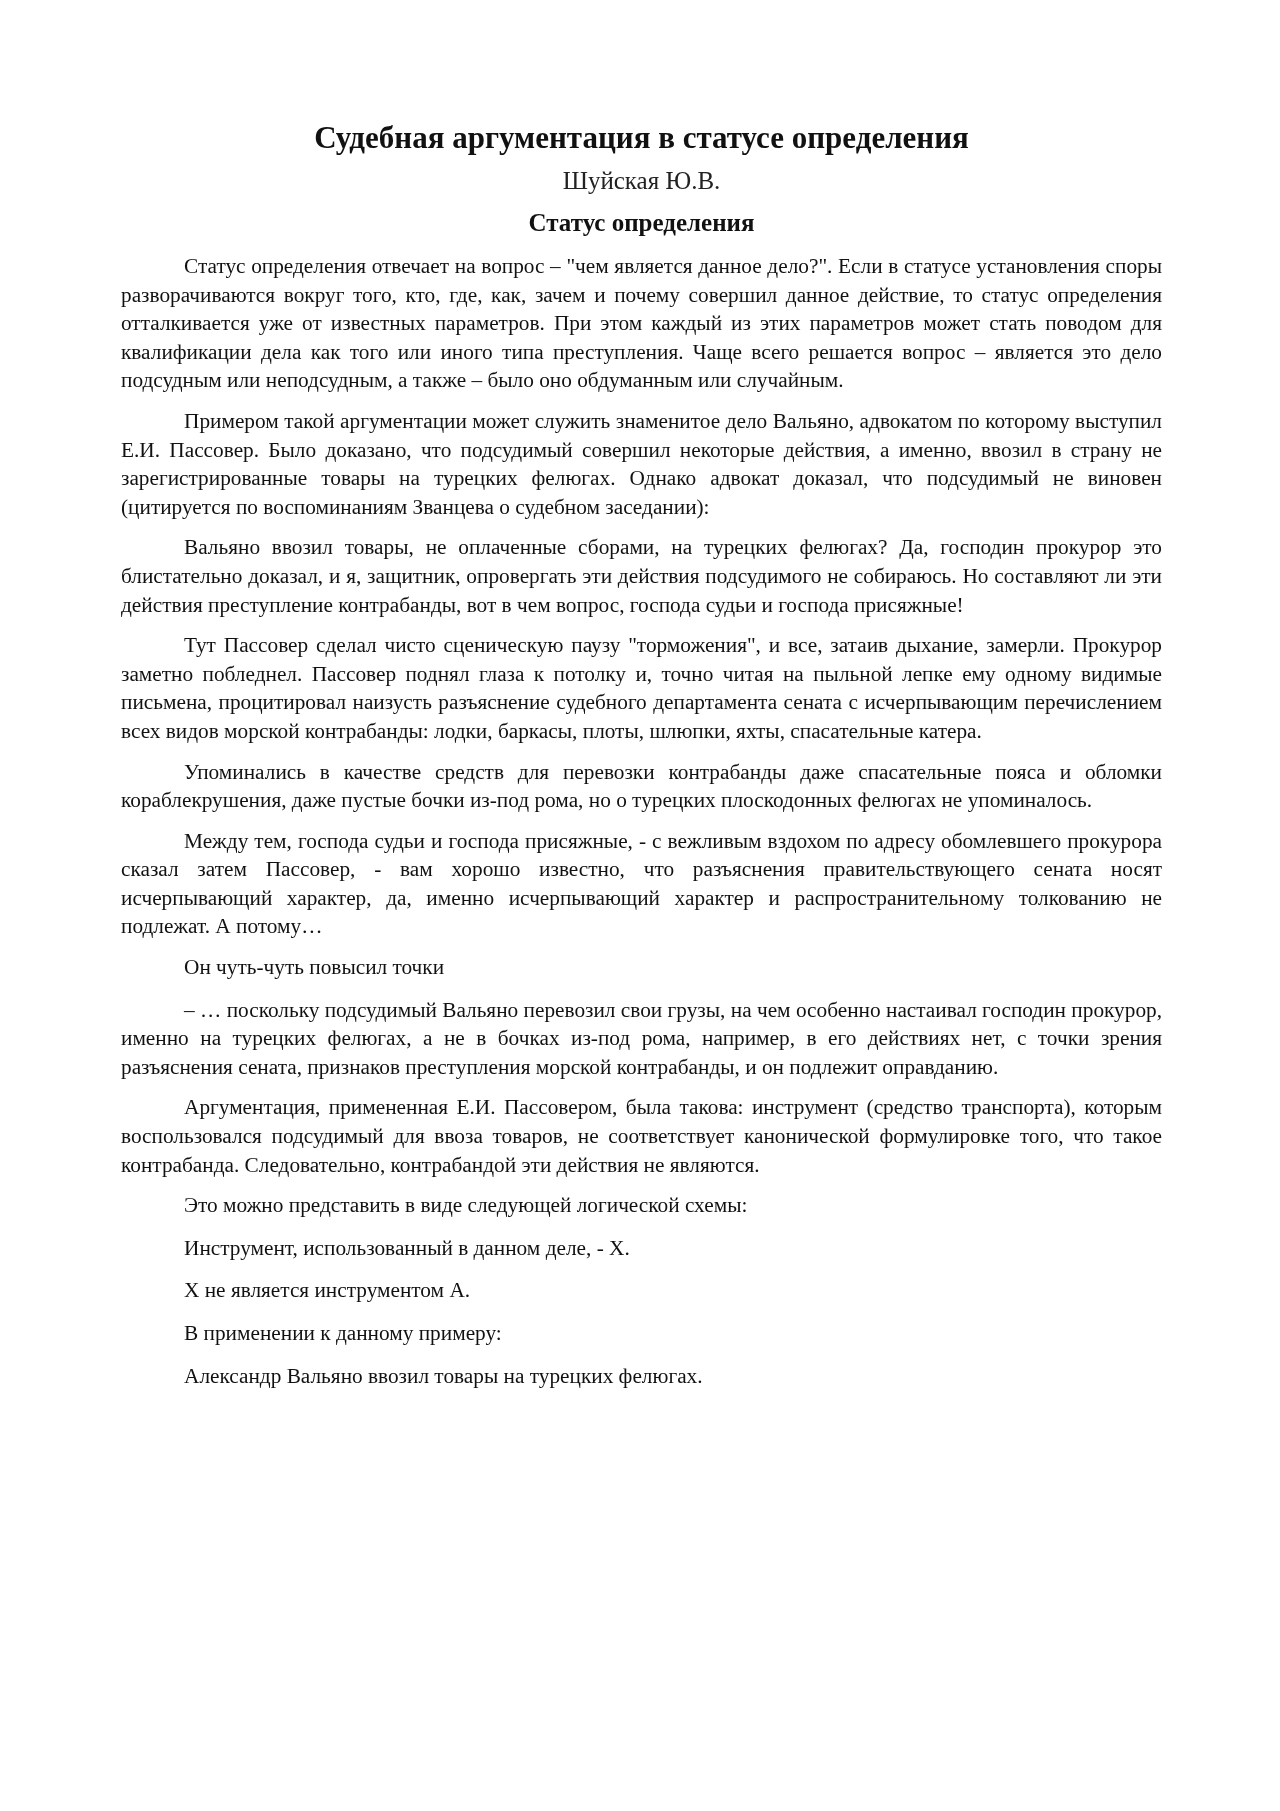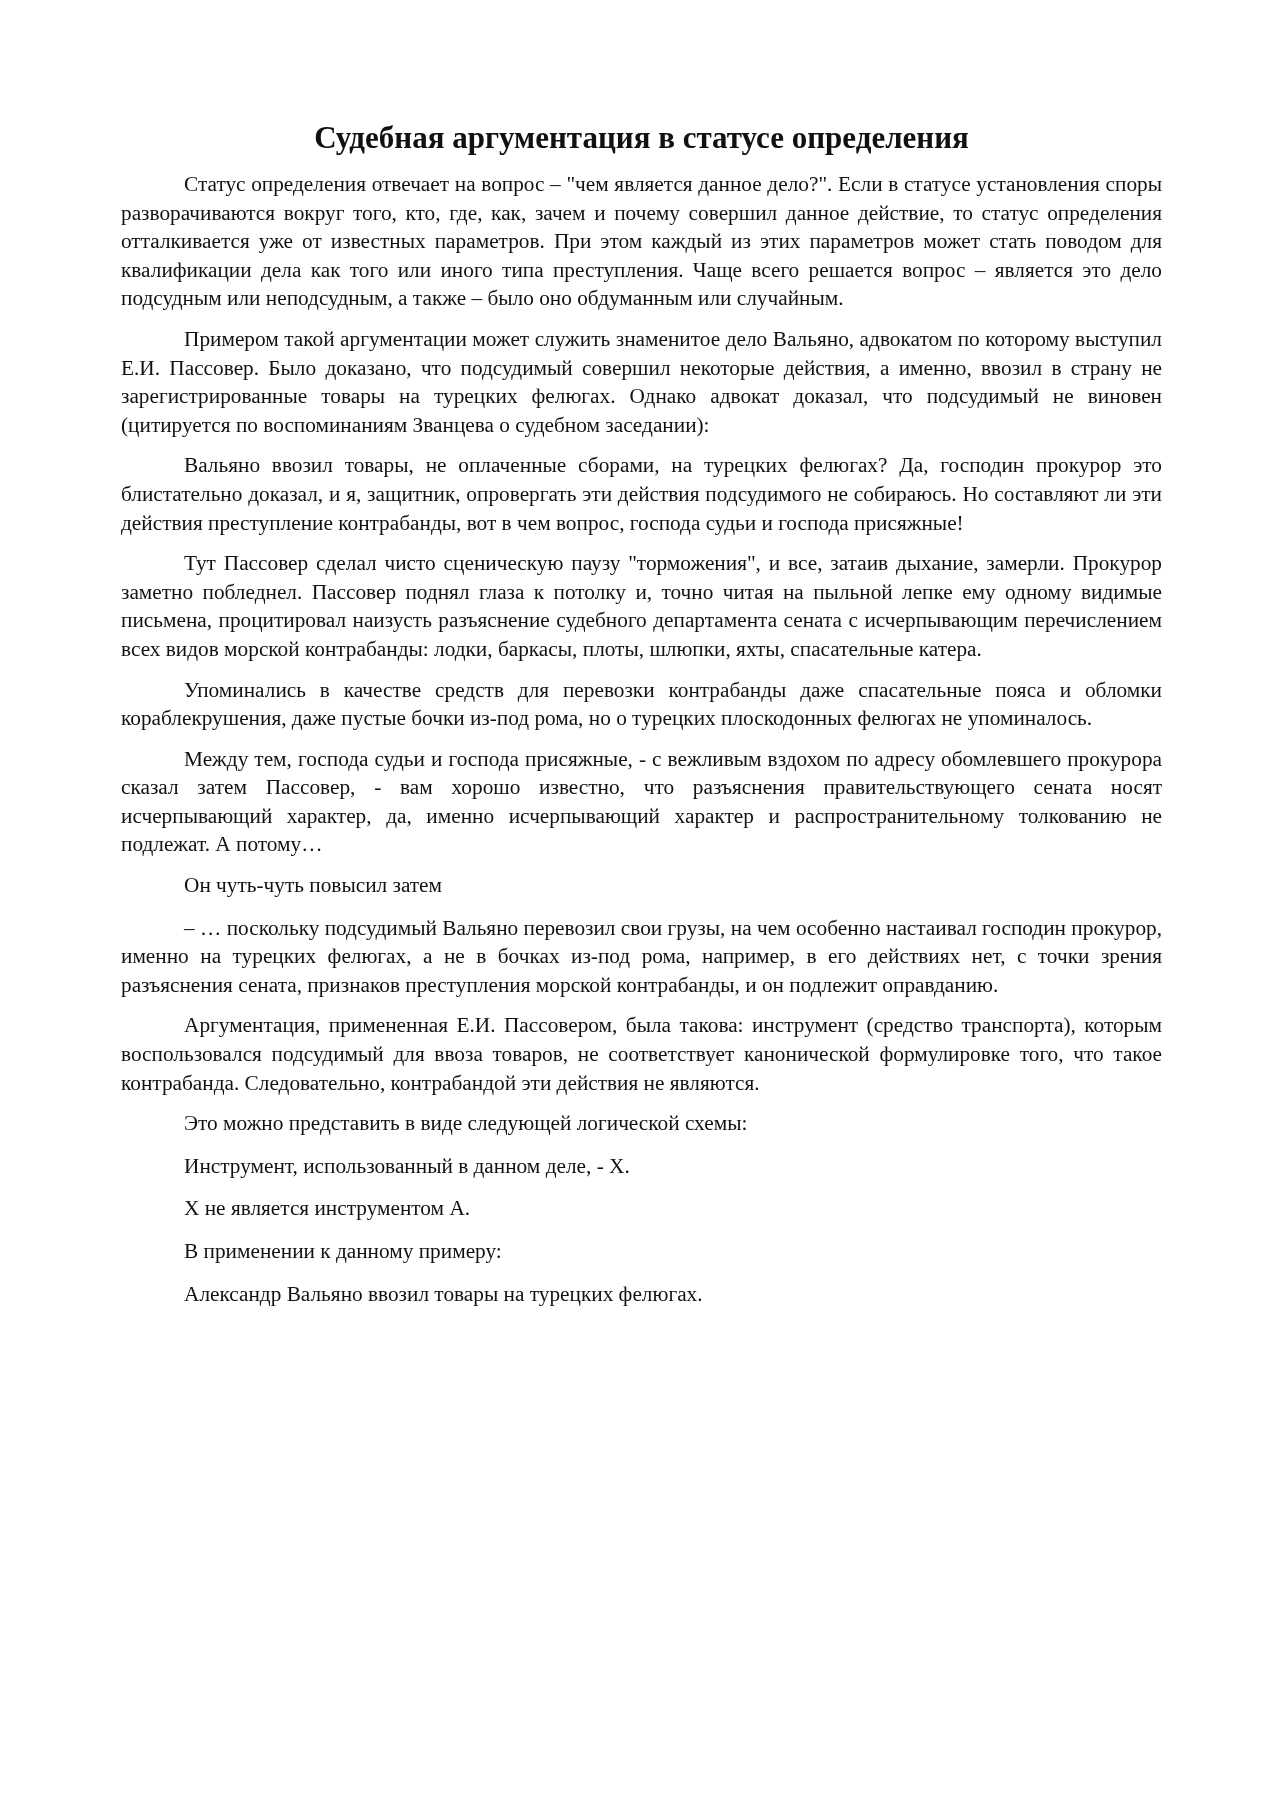--- a/index.html
+++ b/index.html
@@ -69,28 +69,30 @@
       text-align: left;
     }
   </style>
 </head>
 <body>
 
 <div class="page">
   <div class="content">
 
     <div class="title">Судебная аргументация в статусе определения</div>
+    <div class="author">Шуйская Ю.В.</div>
+    <div class="section-title">Статус определения</div>
 
     <p class="para">Статус определения отвечает на вопрос – "чем является данное дело?". Если в статусе установления споры разворачиваются вокруг того, кто, где, как, зачем и почему совершил данное действие, то статус определения отталкивается уже от известных параметров. При этом каждый из этих параметров может стать поводом для квалификации дела как того или иного типа преступления. Чаще всего решается вопрос – является это дело подсудным или неподсудным, а также – было оно обдуманным или случайным.</p>
     <p class="para">Примером такой аргументации может служить знаменитое дело Вальяно, адвокатом по которому выступил Е.И. Пассовер. Было доказано, что подсудимый совершил некоторые действия, а именно, ввозил в страну не зарегистрированные товары на турецких фелюгах. Однако адвокат доказал, что подсудимый не виновен (цитируется по воспоминаниям Званцева о судебном заседании):</p>
     <p class="para">Вальяно ввозил товары, не оплаченные сборами, на турецких фелюгах? Да, господин прокурор это блистательно доказал, и я, защитник, опровергать эти действия подсудимого не собираюсь. Но составляют ли эти действия преступление контрабанды, вот в чем вопрос, господа судьи и господа присяжные!</p>
     <p class="para">Тут Пассовер сделал чисто сценическую паузу "торможения", и все, затаив дыхание, замерли. Прокурор заметно побледнел. Пассовер поднял глаза к потолку и, точно читая на пыльной лепке ему одному видимые письмена, процитировал наизусть разъяснение судебного департамента сената с исчерпывающим перечислением всех видов морской контрабанды: лодки, баркасы, плоты, шлюпки, яхты, спасательные катера.</p>
     <p class="para">Упоминались в качестве средств для перевозки контрабанды даже спасательные пояса и обломки кораблекрушения, даже пустые бочки из-под рома, но о турецких плоскодонных фелюгах не упоминалось.</p>
     <p class="para">Между тем, господа судьи и господа присяжные, - с вежливым вздохом по адресу обомлевшего прокурора сказал затем Пассовер, - вам хорошо известно, что разъяснения правительствующего сената носят исчерпывающий характер, да, именно исчерпывающий характер и распространительному толкованию не подлежат. А потому…</p>
-    <p class="para plain single">Он чуть-чуть повысил затем</p>
+    <p class="para plain single">Он чуть-чуть повысил точки</p>
     <p class="para">– … поскольку подсудимый Вальяно перевозил свои грузы, на чем особенно настаивал господин прокурор, именно на турецких фелюгах, а не в бочках из-под рома, например, в его действиях нет, с точки зрения разъяснения сената, признаков преступления морской контрабанды, и он подлежит оправданию.</p>
     <p class="para">Аргументация, примененная Е.И. Пассовером, была такова: инструмент (средство транспорта), которым воспользовался подсудимый для ввоза товаров, не соответствует канонической формулировке того, что такое контрабанда. Следовательно, контрабандой эти действия не являются.</p>
 
     <p class="schema-line">Это можно представить в виде следующей логической схемы:</p>
     <p class="schema-line">Инструмент, использованный в данном деле, - X.</p>
     <p class="schema-line">X не является инструментом А.</p>
     <p class="schema-line">В применении к данному примеру:</p>
     <p class="schema-line">Александр Вальяно ввозил товары на турецких фелюгах.</p>
 
   </div>

